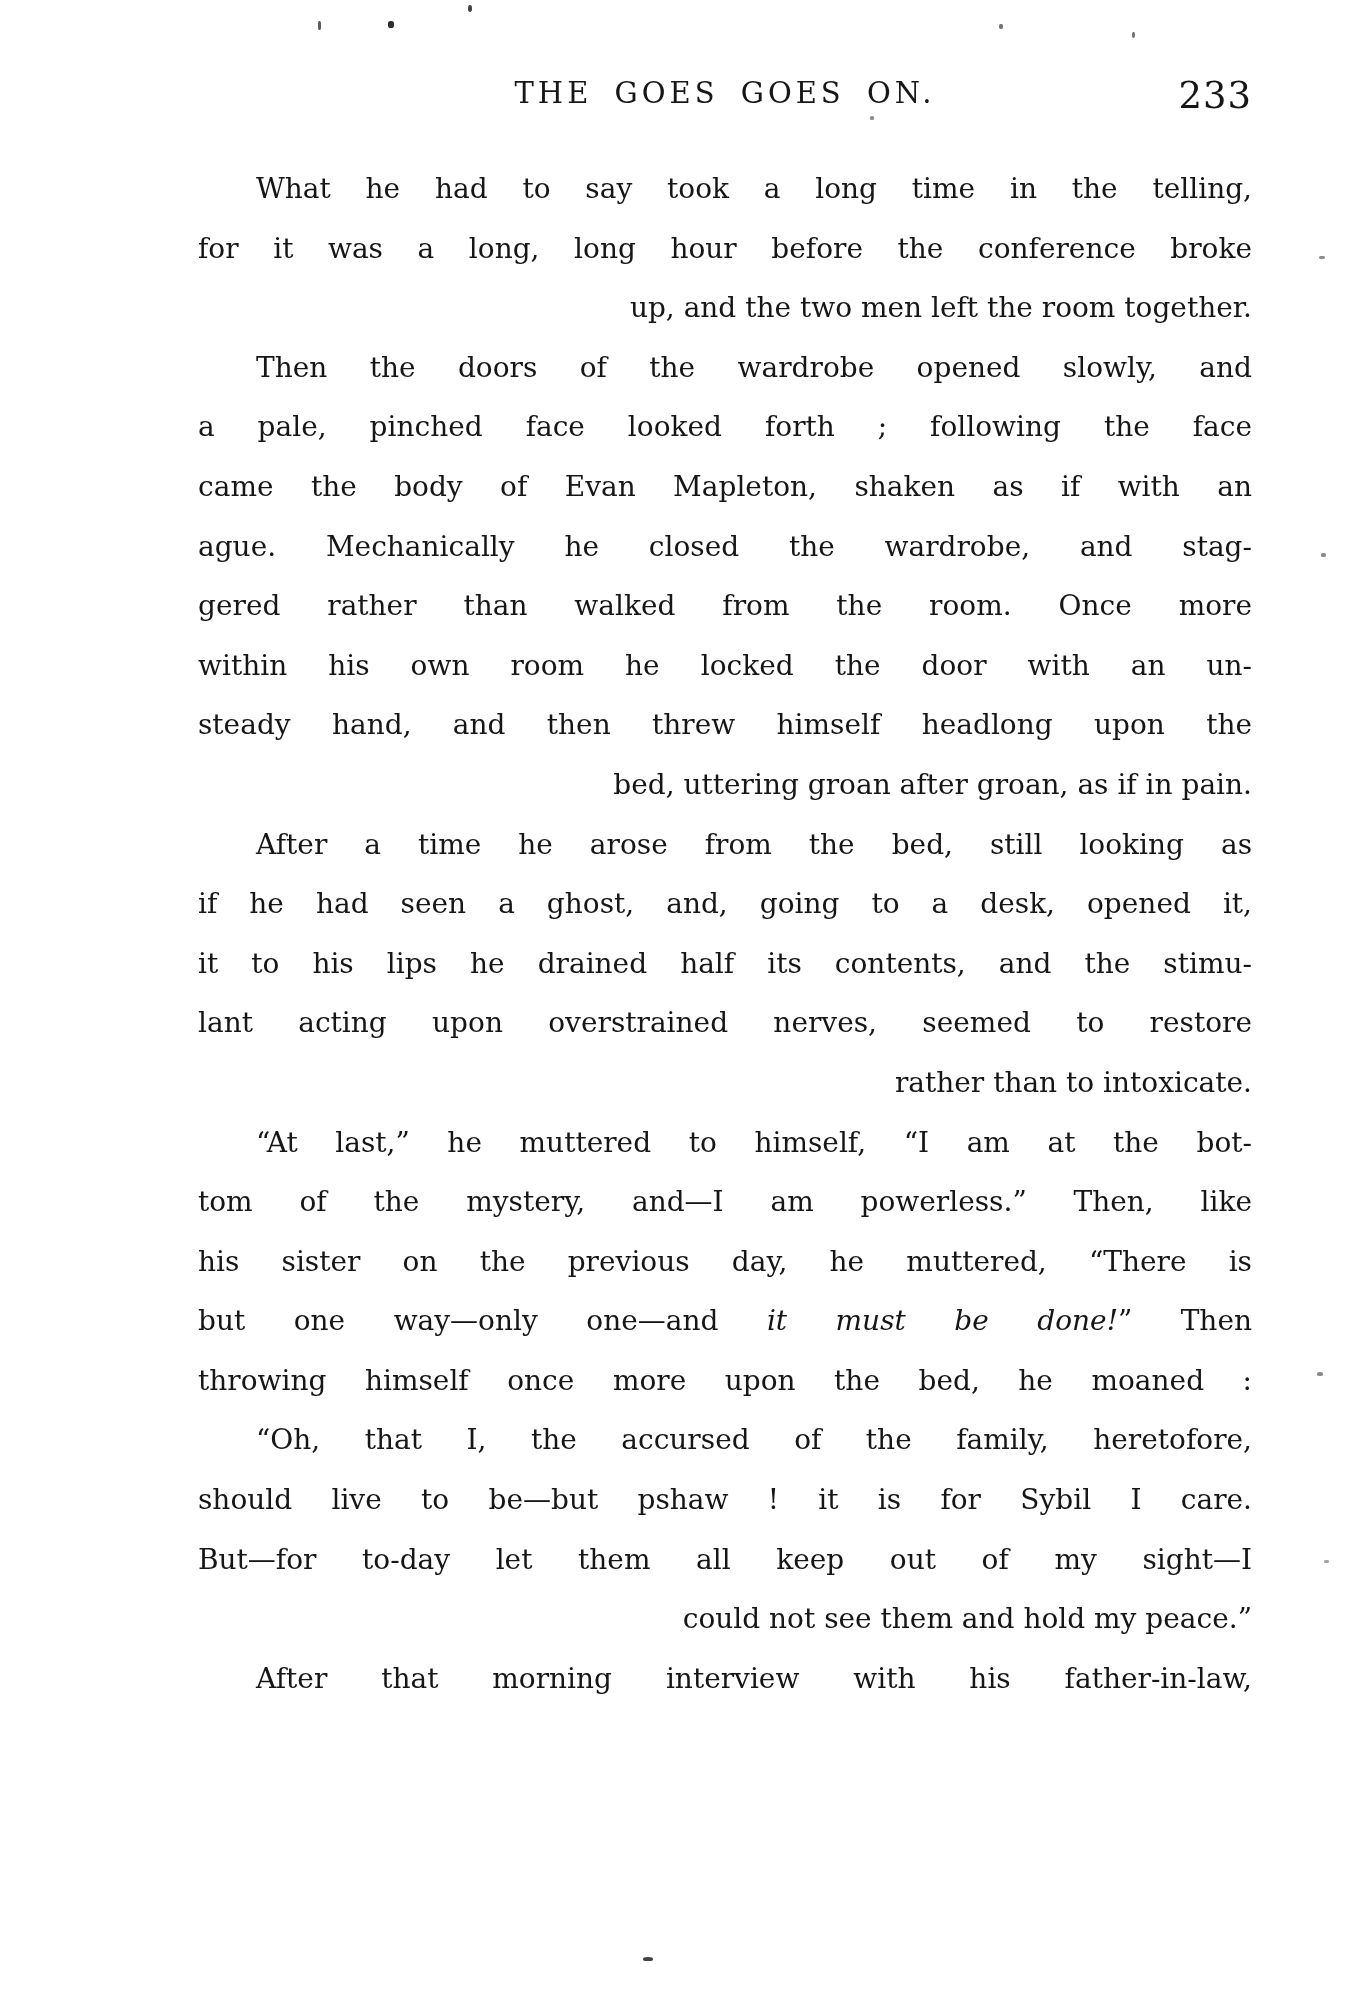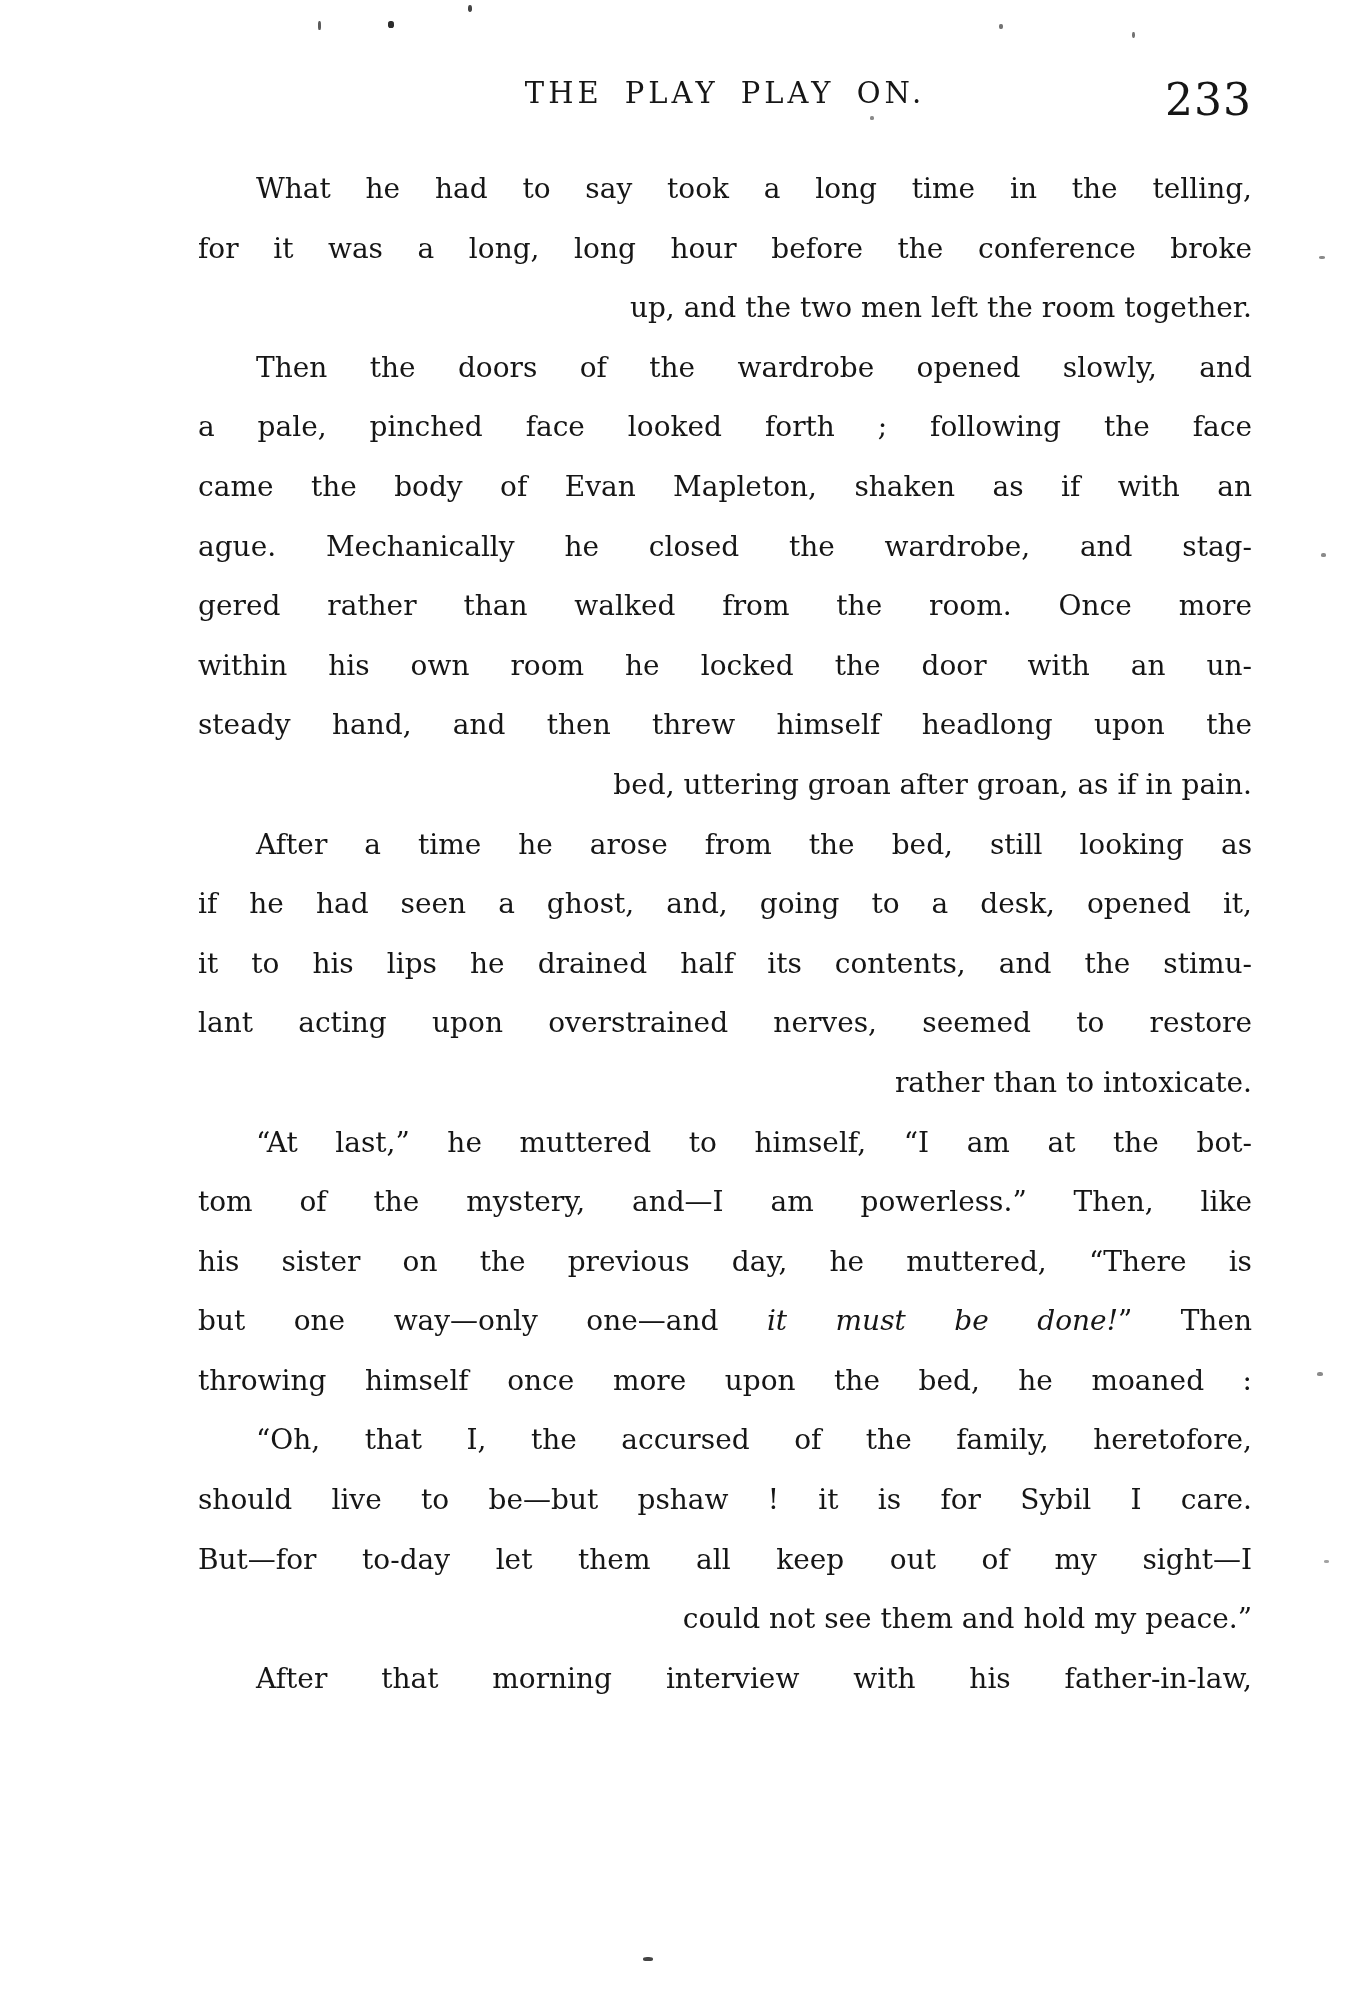--- a/index.html
+++ b/index.html
@@ -24,21 +24,21 @@
     text-align: center;
     font-size: 29px;
     letter-spacing: 4px;
     word-spacing: 9px;
     padding-top: 6px;
   }
   .page-number {
     position: absolute;
     right: 0;
     top: 4px;
-    font-size: 44px;
+    font-size: 37px;
     letter-spacing: 1px;
   }
   .body-text {
     position: absolute;
     left: 198px;
     top: 159px;
     width: 1054px;
     font-size: 28px;
     line-height: 59.6px;
   }
@@ -50,21 +50,21 @@
     position: absolute;
     background: var(--ink, #161616);
     border-radius: 40%;
   }
 </style>
 </head>
 <body>
 
 <div class="page">
   <div class="header">
-    <div class="running-title">THE PLAY PLAY ON.</div>
+    <div class="running-title">THE GOES GOES ON.</div>
     <div class="page-number">233</div>
   </div>
 
   <div class="body-text">
       <div>
         <div class="line j in"><span>What he had to say took a long time in the telling,</span></div>
         <div class="line j"><span>for it was a long, long hour before the conference broke</span></div>
         <div class="line"><span>up, and the two men left the room together.</span></div>
       </div>
       <div>

